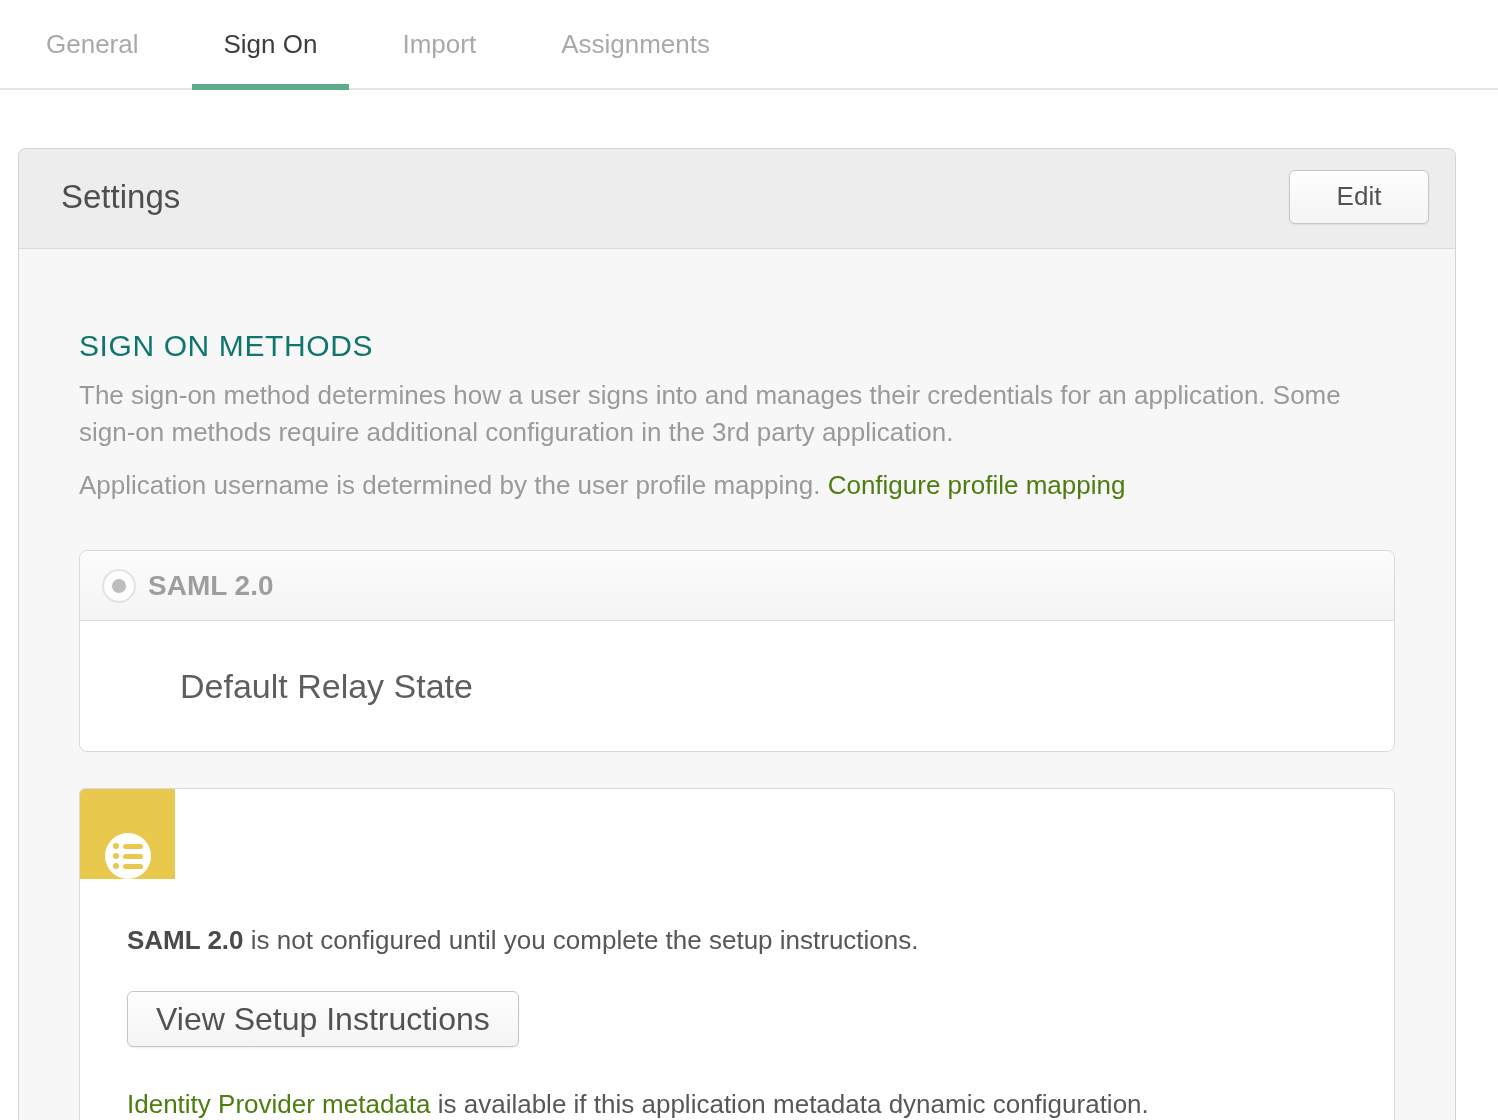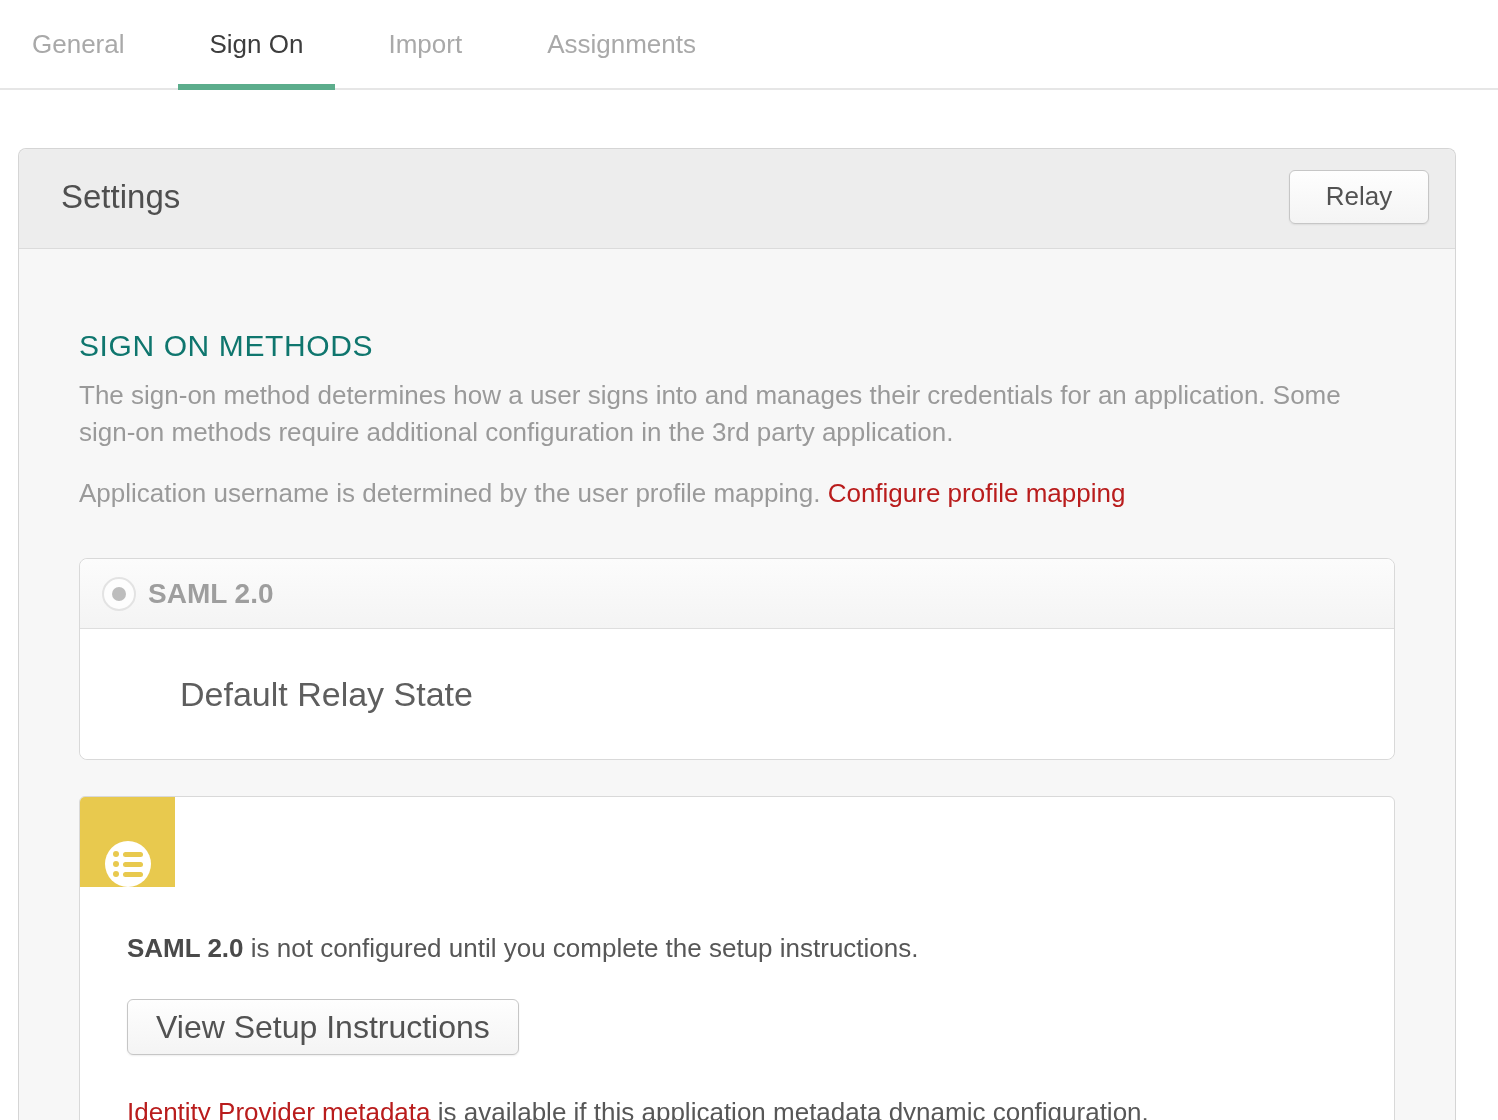--- a/index.html
+++ b/index.html
@@ -1,21 +1,21 @@
 <!DOCTYPE html>
 <html><head>
 <meta charset="utf-8">
 <style>
   * { margin:0; padding:0; box-sizing:border-box; }
   html,body { width:1498px; height:1120px; background:#ffffff;
     font-family:"Liberation Sans", sans-serif; overflow:hidden; }
 
   
   .tabbar { height:90px; border-bottom:2px solid #E6E6E6;
-    display:flex; align-items:stretch; }
+    display:flex; align-items:stretch; padding-left:14px; }
   .tab { position:relative; padding:0 32px; margin-right:21px;
     font-size:26px; color:#A9A9A9; line-height:88px; cursor:pointer;
     white-space:nowrap; }
   .tab.active { color:#3D3D3D;text-align:center; }
   .tab.active::after { content:""; position:absolute; left:0; right:0;
     bottom:-2px; height:6px; background:#5CAD8C; }
 
   
   .panel { margin:58px 42px 0 18px; width:1438px; height:972px;
     border:1px solid #D5D5D5; border-bottom:none;
@@ -28,23 +28,23 @@
   .btn { background:linear-gradient(#FEFEFE,#F4F4F4);
     border:1px solid #C6C6C6; border-radius:6px; color:#525252;
     font-size:26px; font-family:"Liberation Sans", sans-serif;
     box-shadow:0 1px 2px rgba(0,0,0,0.07); cursor:pointer; }
   .edit-btn { width:140px; height:54px; }
 
   .panel-body { padding:80px 60px 0 60px; }
   .section-heading { font-size:30px; font-weight:500; color:#0f766e;
     letter-spacing:0.6px; margin-bottom:14px; }
   .para { font-size:26px; color:#9A9A9A; line-height:37px;
-    max-width:1315px; margin-bottom:24px; }
+    max-width:1315px; margin-bottom:16px; }
   .para.second { margin-bottom:46px; }
-  .link { color:#b91c1c; cursor:pointer; }
+  .link { color:#4d7c0f; cursor:pointer; }
 
   
   .saml-box { width:1316px; border:1px solid #D9D9D9; border-radius:8px;
     background:#FFFFFF; }
   .saml-head { height:70px; background:linear-gradient(#FCFCFC,#F4F4F4);
     border-bottom:1px solid #DEDEDE; border-radius:8px 8px 0 0;
     display:flex; align-items:center; padding-left:22px; }
   .radio { width:34px; height:34px; border:2px solid #E3E3E3;
     border-radius:50%; background:#FDFDFD; display:flex;
     align-items:center; justify-content:center; flex:none; }
@@ -80,21 +80,21 @@
   <div class="tab">General</div>
   <div class="tab active">Sign On</div>
   <div class="tab">Import</div>
   <div class="tab">Assignments</div>
 </div>
 
 <div class="panel">
 
   <div class="panel-header">
     <div class="panel-title">Settings</div>
-    <button class="btn edit-btn">Relay</button>
+    <button class="btn edit-btn">Edit</button>
   </div>
 
   <div class="panel-body">
 
     <div class="section-heading">SIGN ON METHODS</div>
 
     <div class="para">The sign-on method determines how a user signs into and manages their credentials for an application. Some sign-on methods require additional configuration in the 3rd party application.</div>
 
     <div class="para second">
       <span>Application username is determined by the user profile mapping. </span><span class="link">Configure profile mapping</span>

